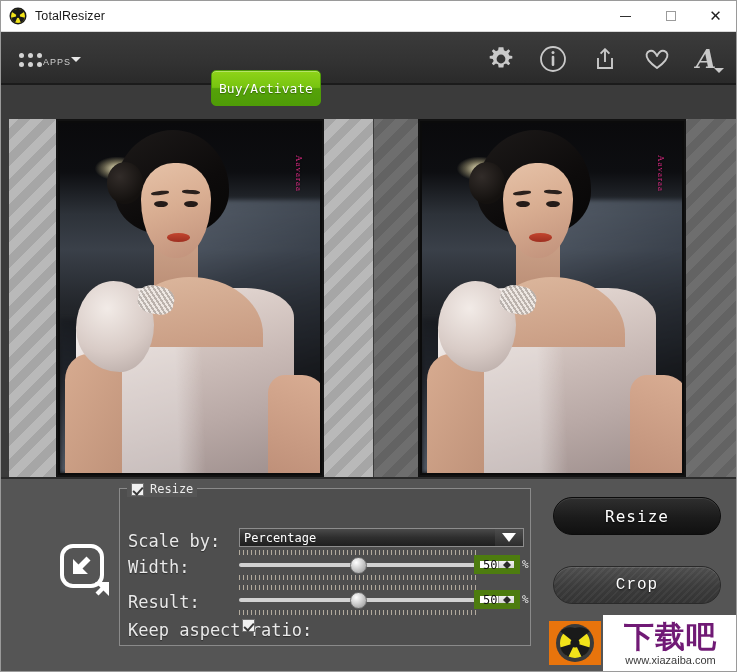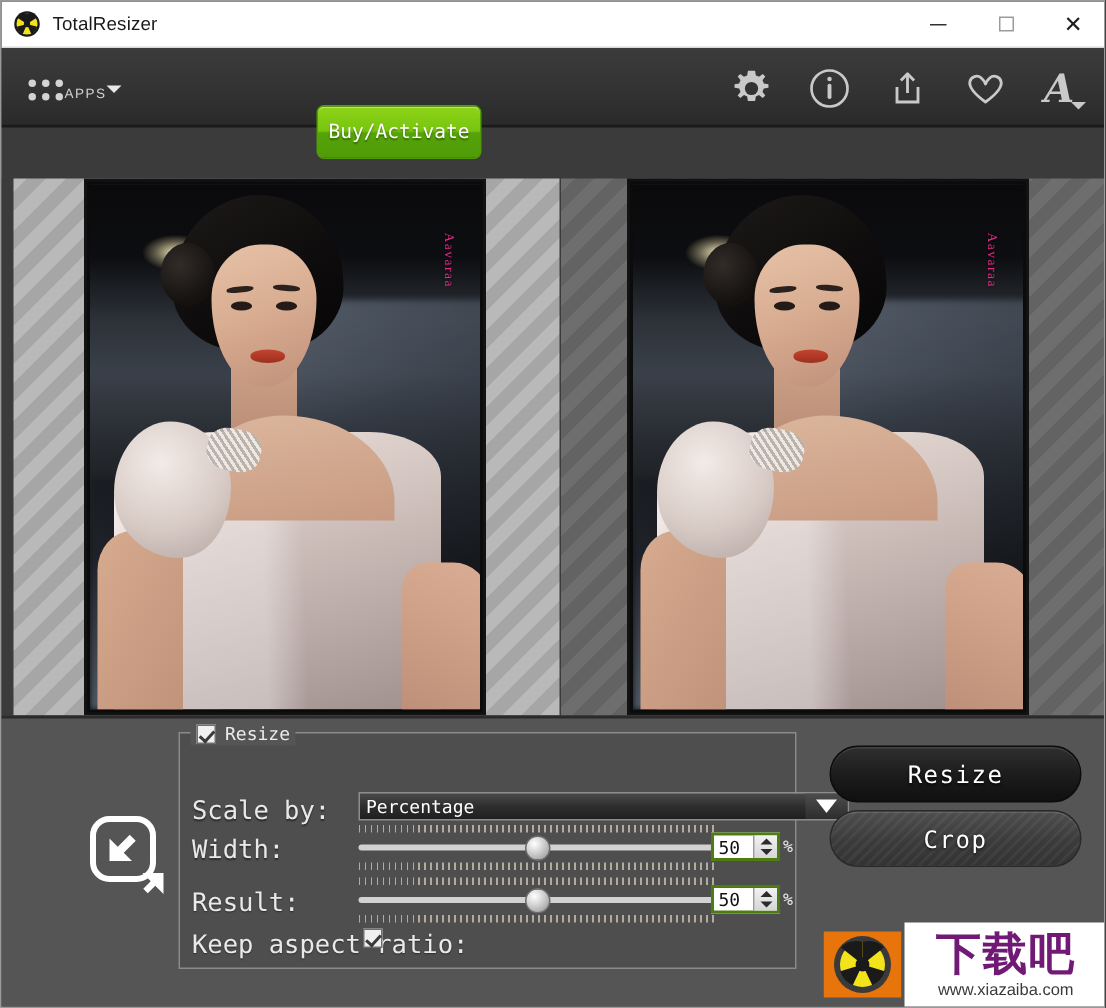--- a/index.html
+++ b/index.html
@@ -443,21 +443,21 @@
     white-space: nowrap;
   }
   .lbl-scale  { left: 127px; top: 530px; }
   .lbl-width  { left: 127px; top: 556px; }
   .lbl-height { left: 127px; top: 591px; }
   .lbl-kar    { left: 127px; top: 619px; }
 
   .combo {
     position: absolute;
     left: 238px; top: 527px;
-    width: 327px; height: 19px;
+    width: 285px; height: 19px;
     background: linear-gradient(180deg,#4a4a4a 0%, #2e2e2e 50%, #1f1f1f 100%);
     border: 1px solid #8d8d8d;
     box-sizing: border-box;
     display: flex;
     align-items: center;
   }
   .combo .cval {
     padding-left: 4px;
     color: #ffffff;
     font-size: 12px;
@@ -511,21 +511,21 @@
     border-radius: 50%;
     background: radial-gradient(circle at 35% 30%, #ffffff 0%, #cfcfcf 45%, #8f8f8f 100%);
     border: 1px solid #6c6c6c;
     box-sizing: border-box;
   }
 
   .spin {
     position: absolute;
     width: 46px; height: 19px;
     background: #ffffff;
-    border: 2px solid #4d7c0f;
+    border: 6px solid #4d7c0f;
     box-sizing: border-box;
     display: flex;
     align-items: stretch;
   }
   .spin.sp-w { left: 473px; top: 554px; }
   .spin.sp-h { left: 473px; top: 589px; }
   .spin .sval {
     flex: 1;
     display: flex;
     align-items: center;
@@ -578,26 +578,27 @@
     color: #ffffff;
     text-shadow: 0 1px 2px rgba(0,0,0,.8);
   }
   .action-btn.resize {
     top: 496px;
     background: linear-gradient(180deg,#2f2f2f 0%, #1b1b1b 55%, #101010 100%);
     border: 1px solid #0c0c0c;
     box-shadow: inset 0 1px 0 rgba(255,255,255,.10);
   }
   .action-btn.crop {
-    top: 539px;
+    top: 565px;
     background:
       repeating-linear-gradient(-45deg, rgba(255,255,255,.045) 0px, rgba(255,255,255,.045) 2px, rgba(0,0,0,0) 2px, rgba(0,0,0,0) 5px),
       linear-gradient(180deg,#4e4e4e 0%, #3b3b3b 55%, #333333 100%);
     border: 1px solid #2a2a2a;
     box-shadow: inset 0 1px 0 rgba(255,255,255,.12);
+    font-family: Liberation Mono, monospace;
   }
 
   .wm-logo {
     position: absolute;
     left: 548px; top: 616px;
     width: 52px; height: 52px;
   }
   .wm-text {
     position: absolute;
     left: 602px; top: 614px;

